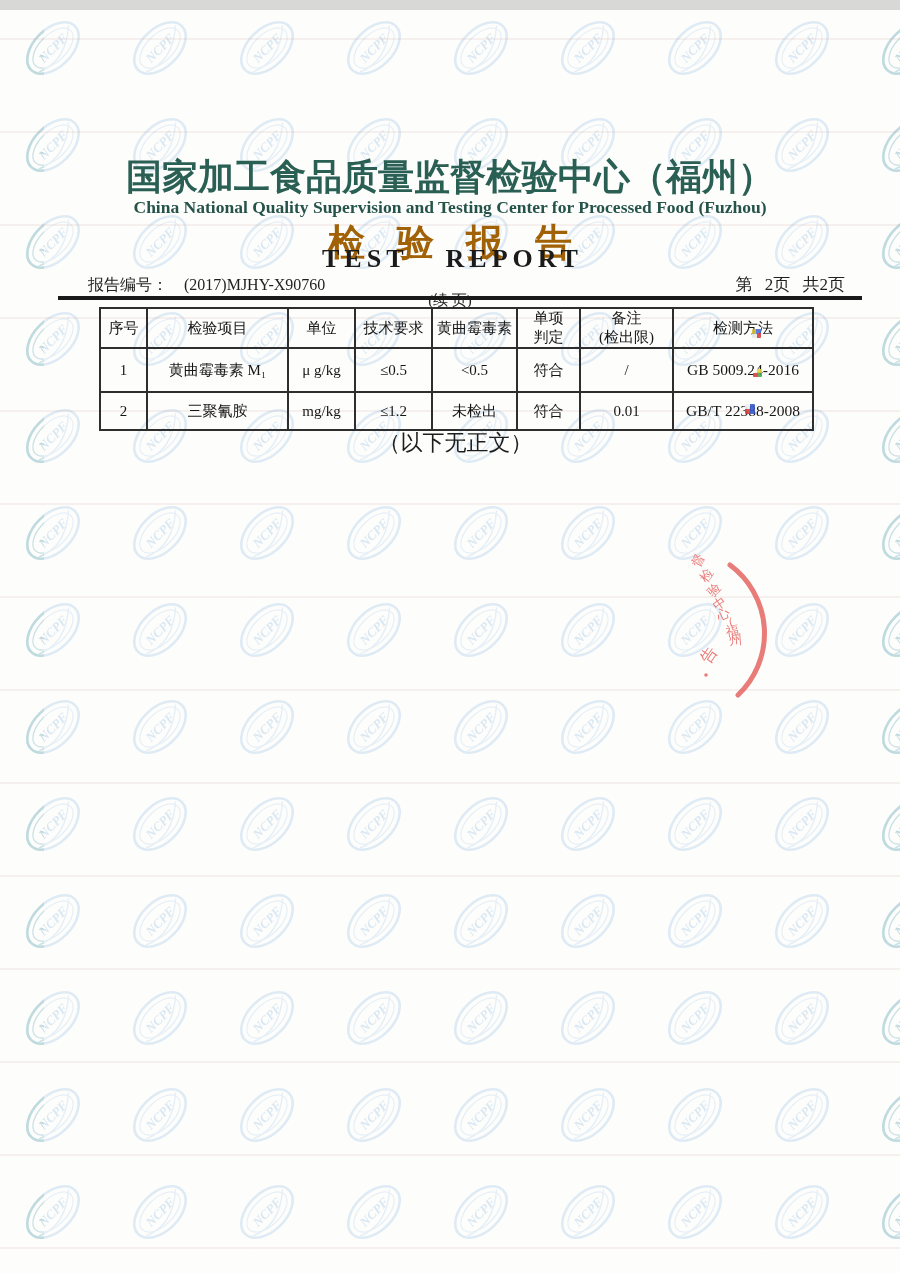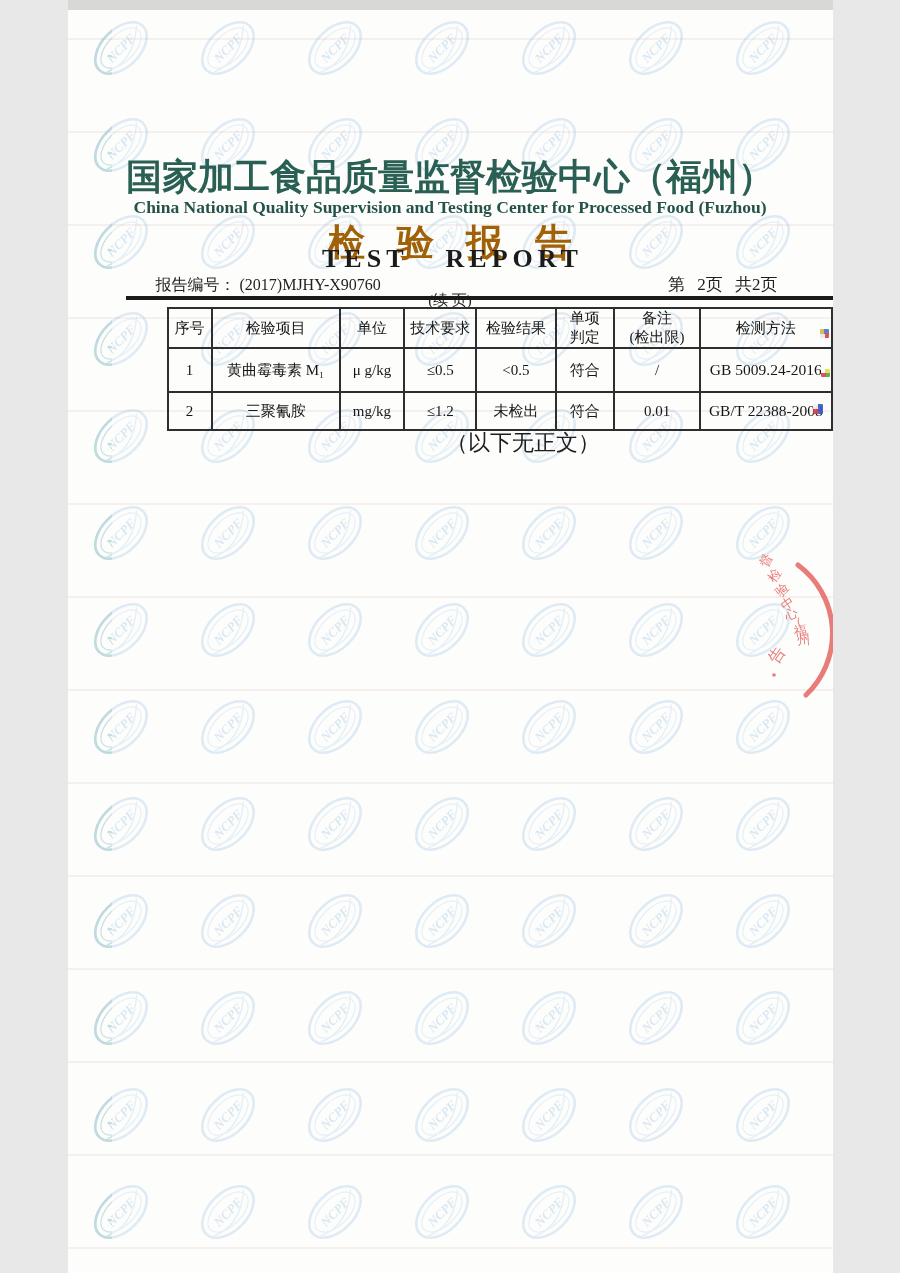--- a/index.html
+++ b/index.html
@@ -1,19 +1,19 @@
 <!DOCTYPE html>
 <html><head>
 <meta charset="utf-8">
 <style>
   html,body{margin:0;padding:0;}
   body{background:#e8e8e8;}
   .page{
     position:relative;
-    width:765px;height:1273px;
+    width:900px;height:1273px;
     margin:0 auto;
     background:#fdfdfc;
     overflow:hidden;
     font-family:"Liberation Serif","DejaVu Serif",serif;
     color:#1f1f1f;
   }
   .scan-top-band{
     position:absolute;left:0;top:0;width:100%;height:10px;
     background:#d8d8d6;
   }
@@ -47,21 +47,21 @@
     color:#1b1b1b;letter-spacing:5px;word-spacing:26px;text-indent:5px;
   }
   .continuation{
     position:absolute;left:0;right:0;top:275px;
     text-align:center;font-size:15px;color:#222;margin-top:16px;
   }
   .report-no{
     position:absolute;left:88px;top:275px;
     font-size:16px;color:#1f1f1f;
   }
-  .report-no .lbl{margin-right:4px;text-align:center;}
+  .report-no .lbl{margin-right:16px;text-align:center;}
   .page-indicator{
     position:absolute;right:55px;top:273px;
     font-size:17px;color:#1f1f1f;word-spacing:8px;
   }
   .head-rule{
     position:absolute;left:58px;top:296px;width:804px;height:4px;
     background:#1a1a1a;
   }
   table.report{
     position:absolute;left:99px;top:307px;
@@ -146,21 +146,21 @@
         <col style="width:63px">
         <col style="width:93px">
         <col style="width:140px">
     </colgroup>
     <tbody>
       <tr class="hdr">
         <td>序号</td>
         <td>检验项目</td>
         <td>单位</td>
         <td>技术要求</td>
-        <td>检验结果</td>
+        <td>黄曲霉毒素</td>
         <td>单项
 判定</td>
         <td>备注
 (检出限)</td>
         <td>检测方法</td>
       </tr>
       <tr class="r1">
         <td>1</td>
         <td class="item">黄曲霉毒素 M₁</td>
         <td>μ g/kg</td>

